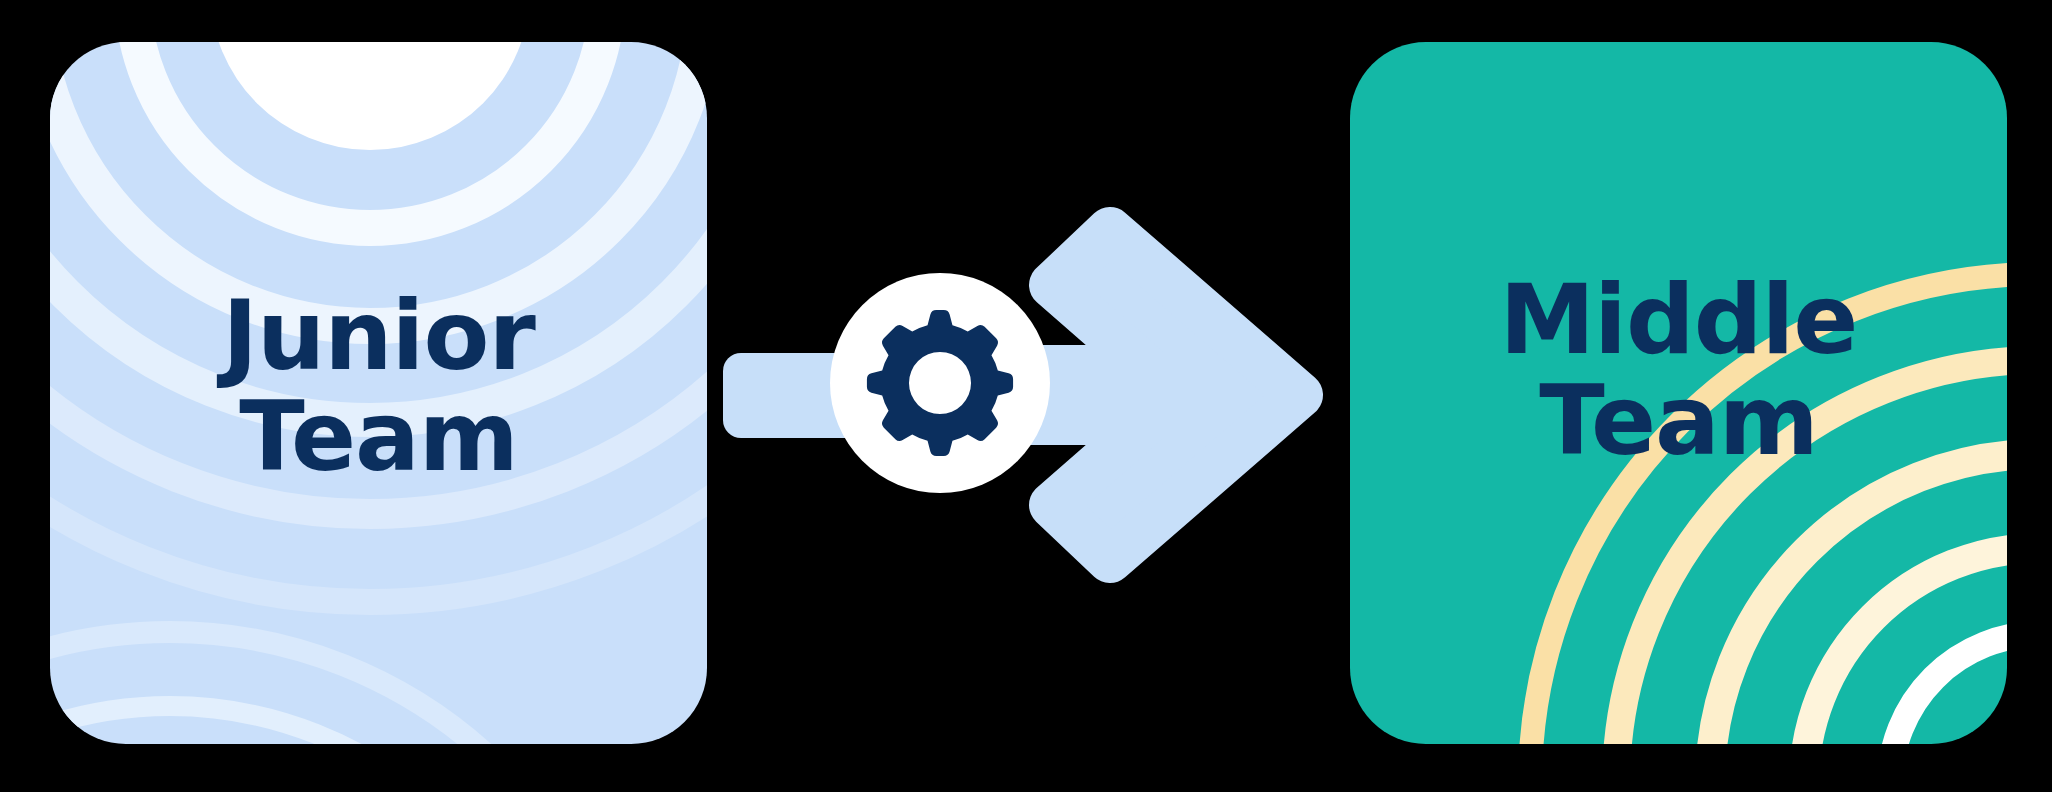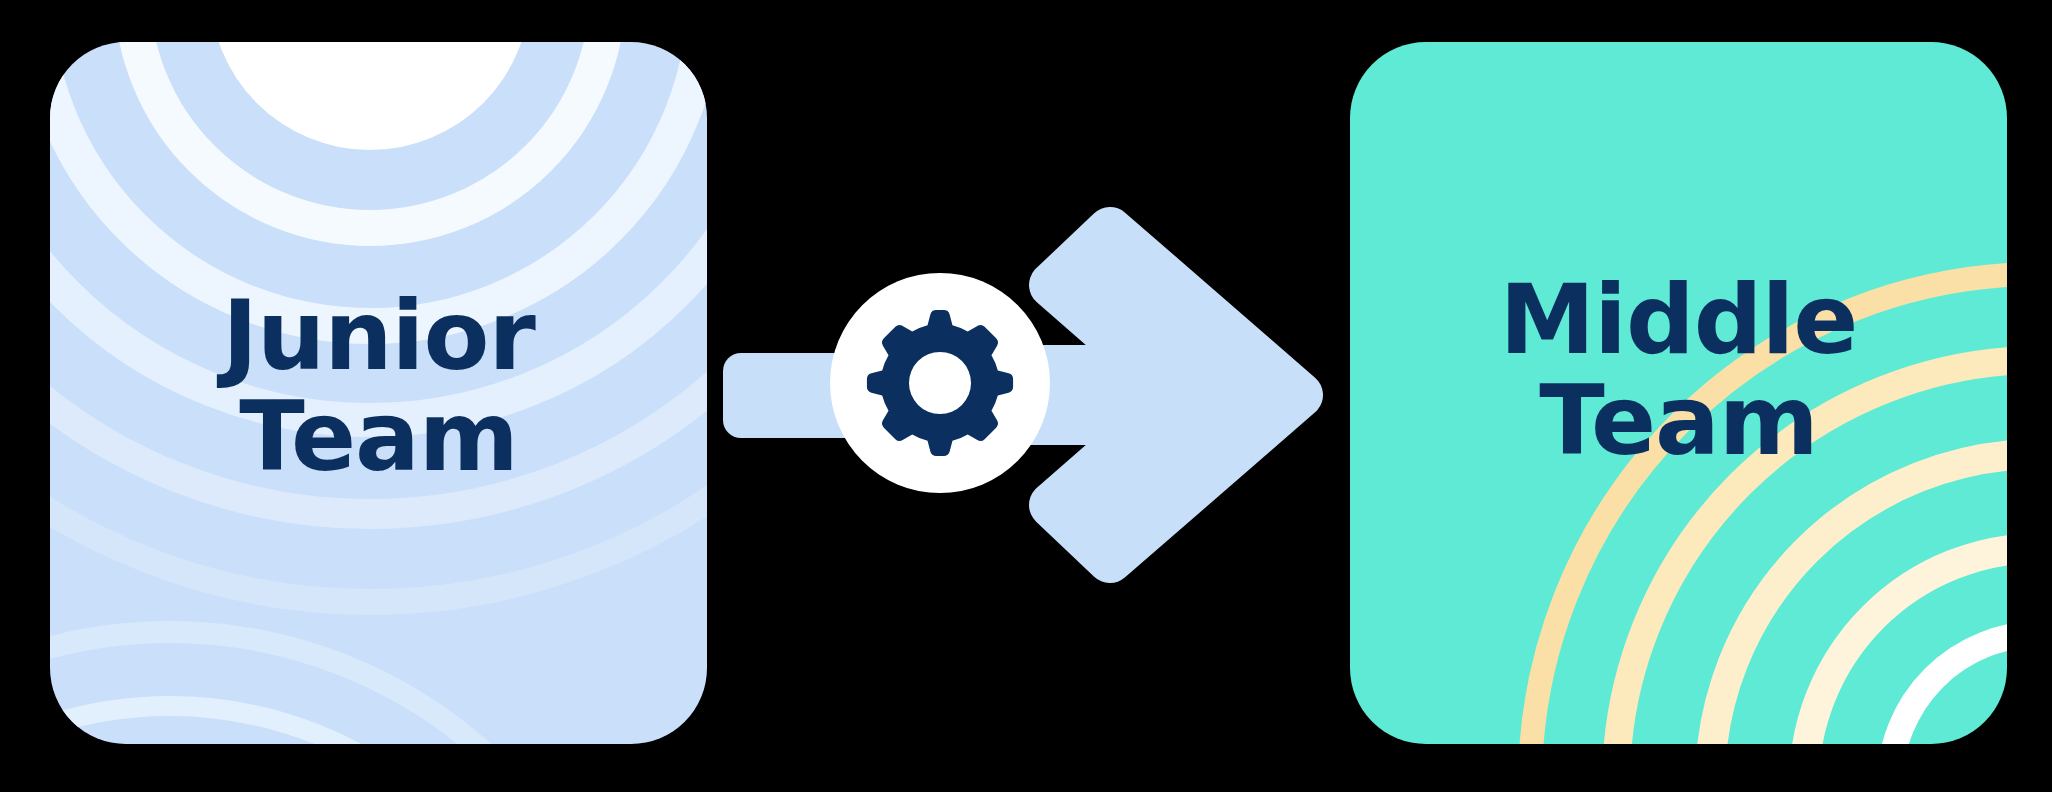--- a/index.html
+++ b/index.html
@@ -26,21 +26,21 @@
     top: 42px;
     width: 657px;
     height: 702px;
     border-radius: 76px;
     overflow: hidden;
     display: flex;
     align-items: center;
     justify-content: center;
   }
   #card-left  { left: 50px;   background: #C9DFFA; }
-  #card-right { left: 1350px; background: #5eead4; }
+  #card-right { left: 1350px; background: #14b8a6; }
 
   .card-decor {
     position: absolute;
     inset: 0;
     pointer-events: none;
   }
 
   .card-label {
     position: relative;
     z-index: 3;

